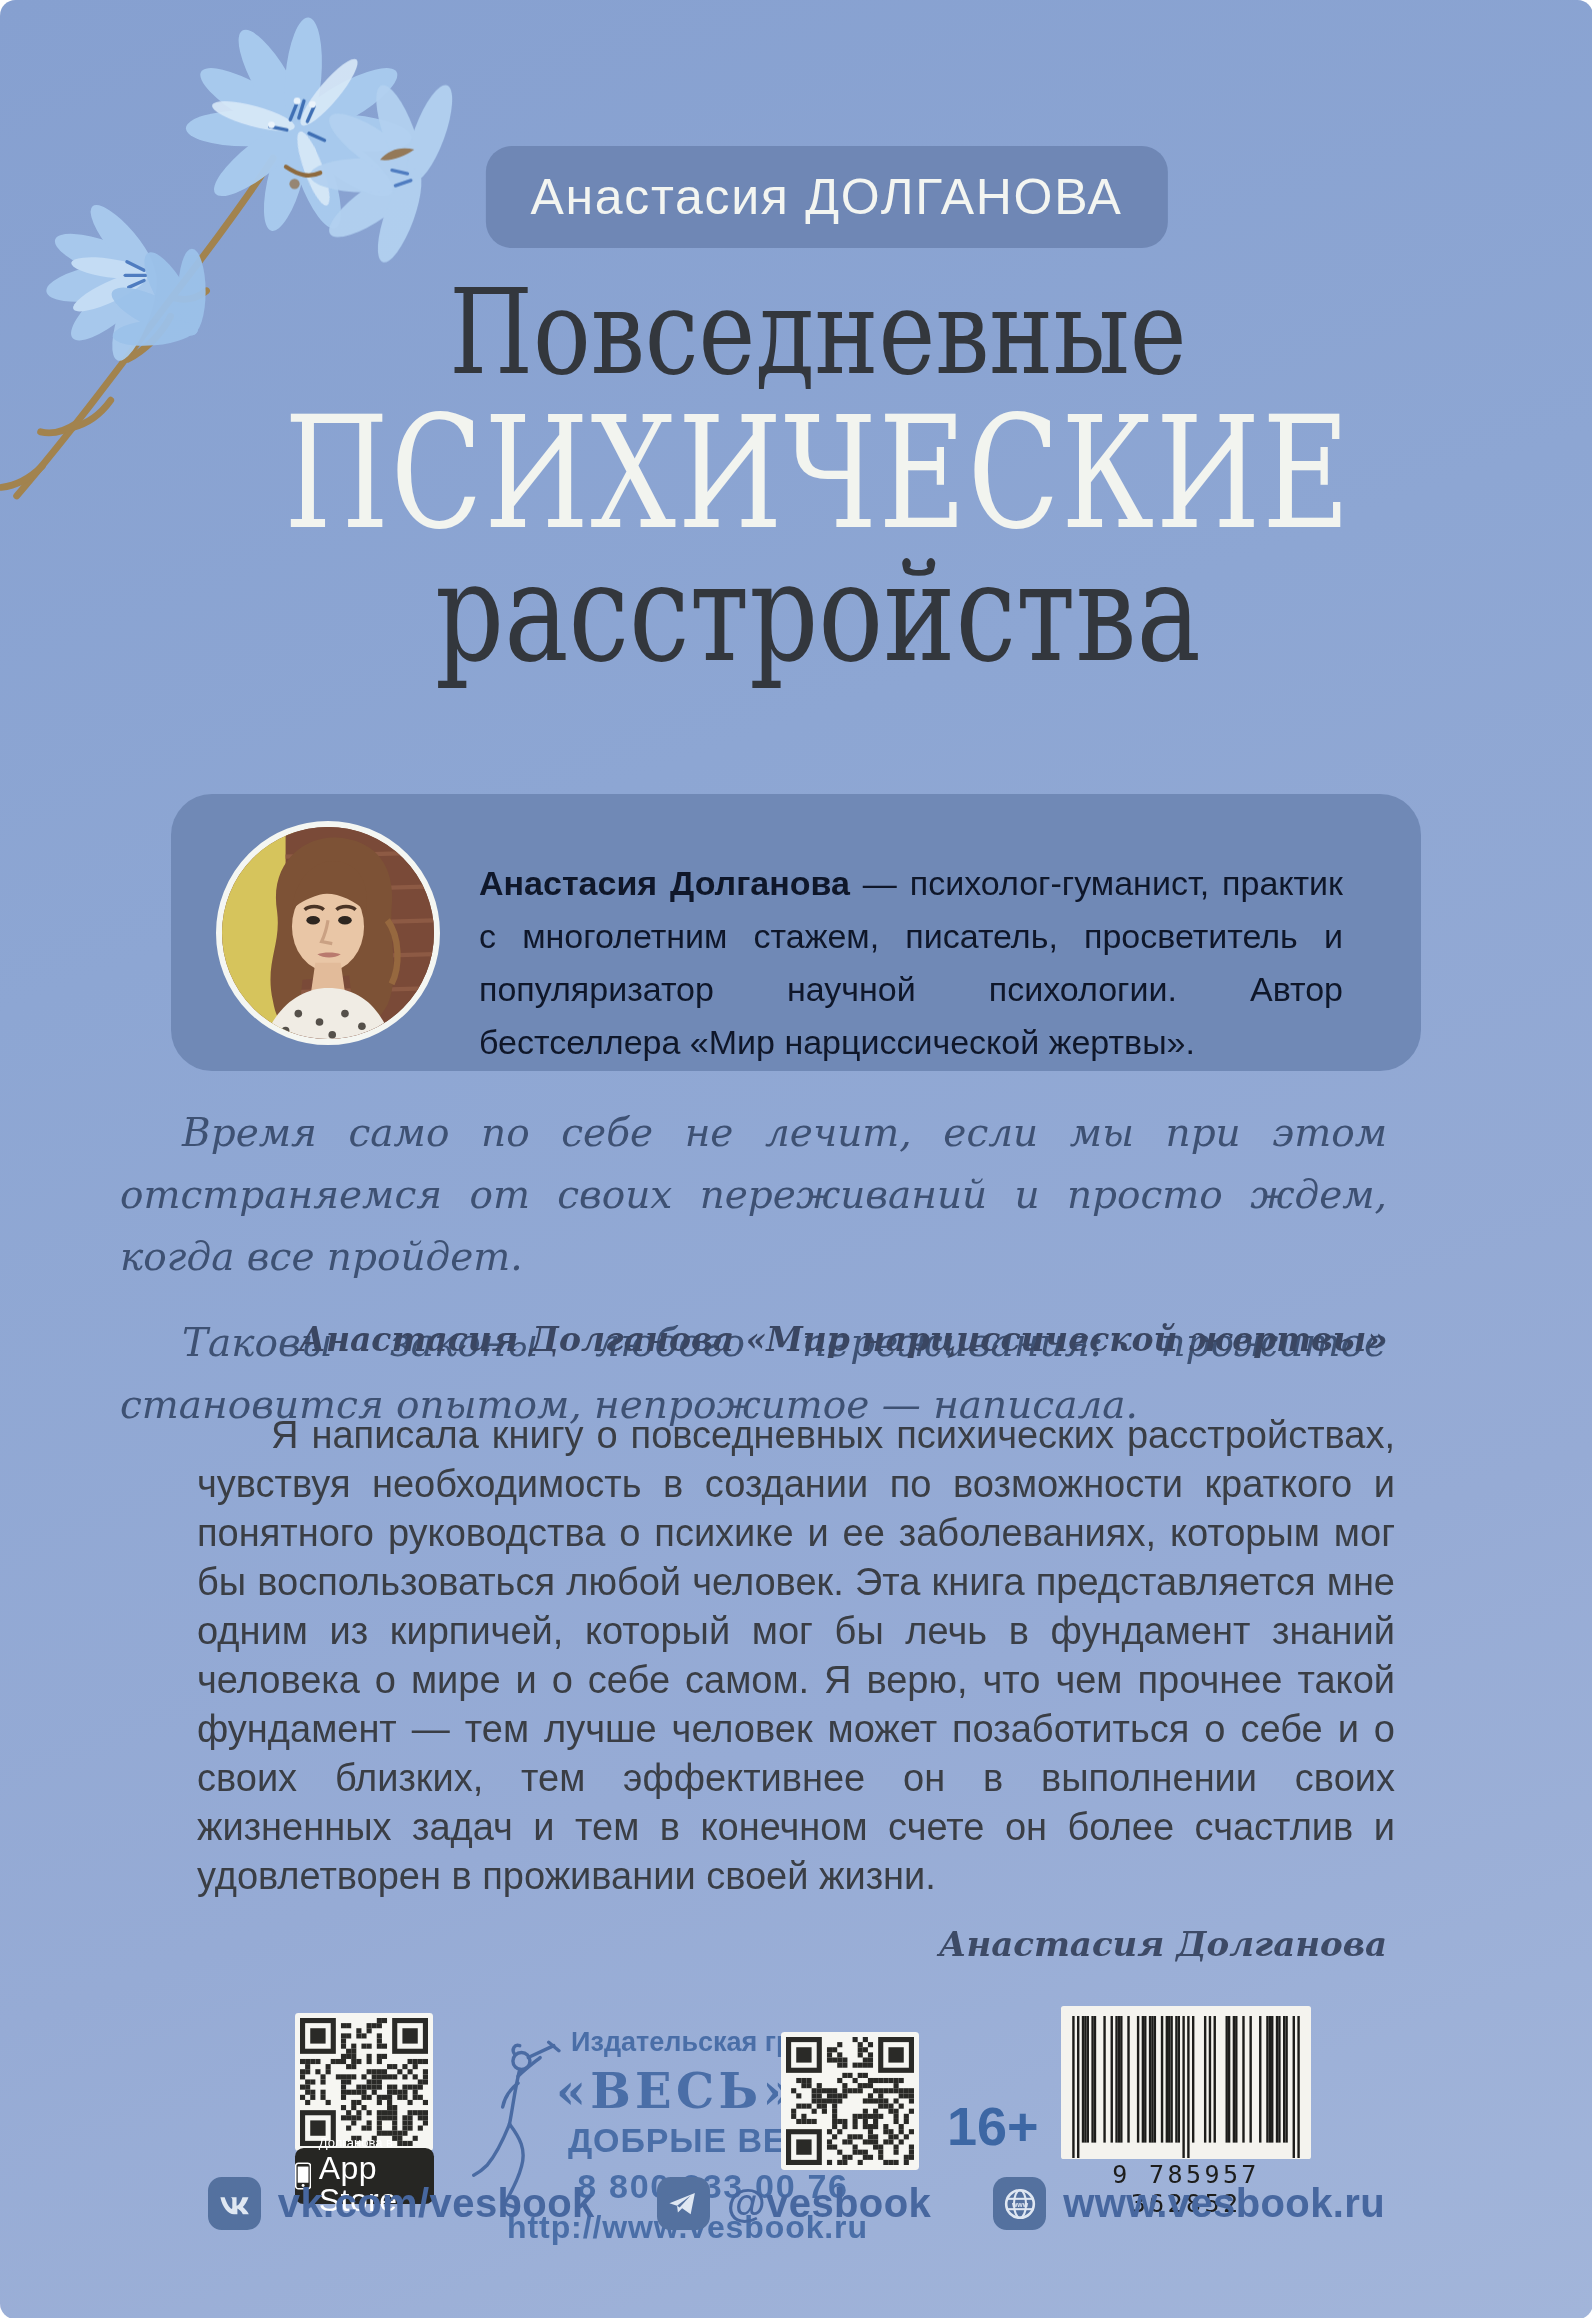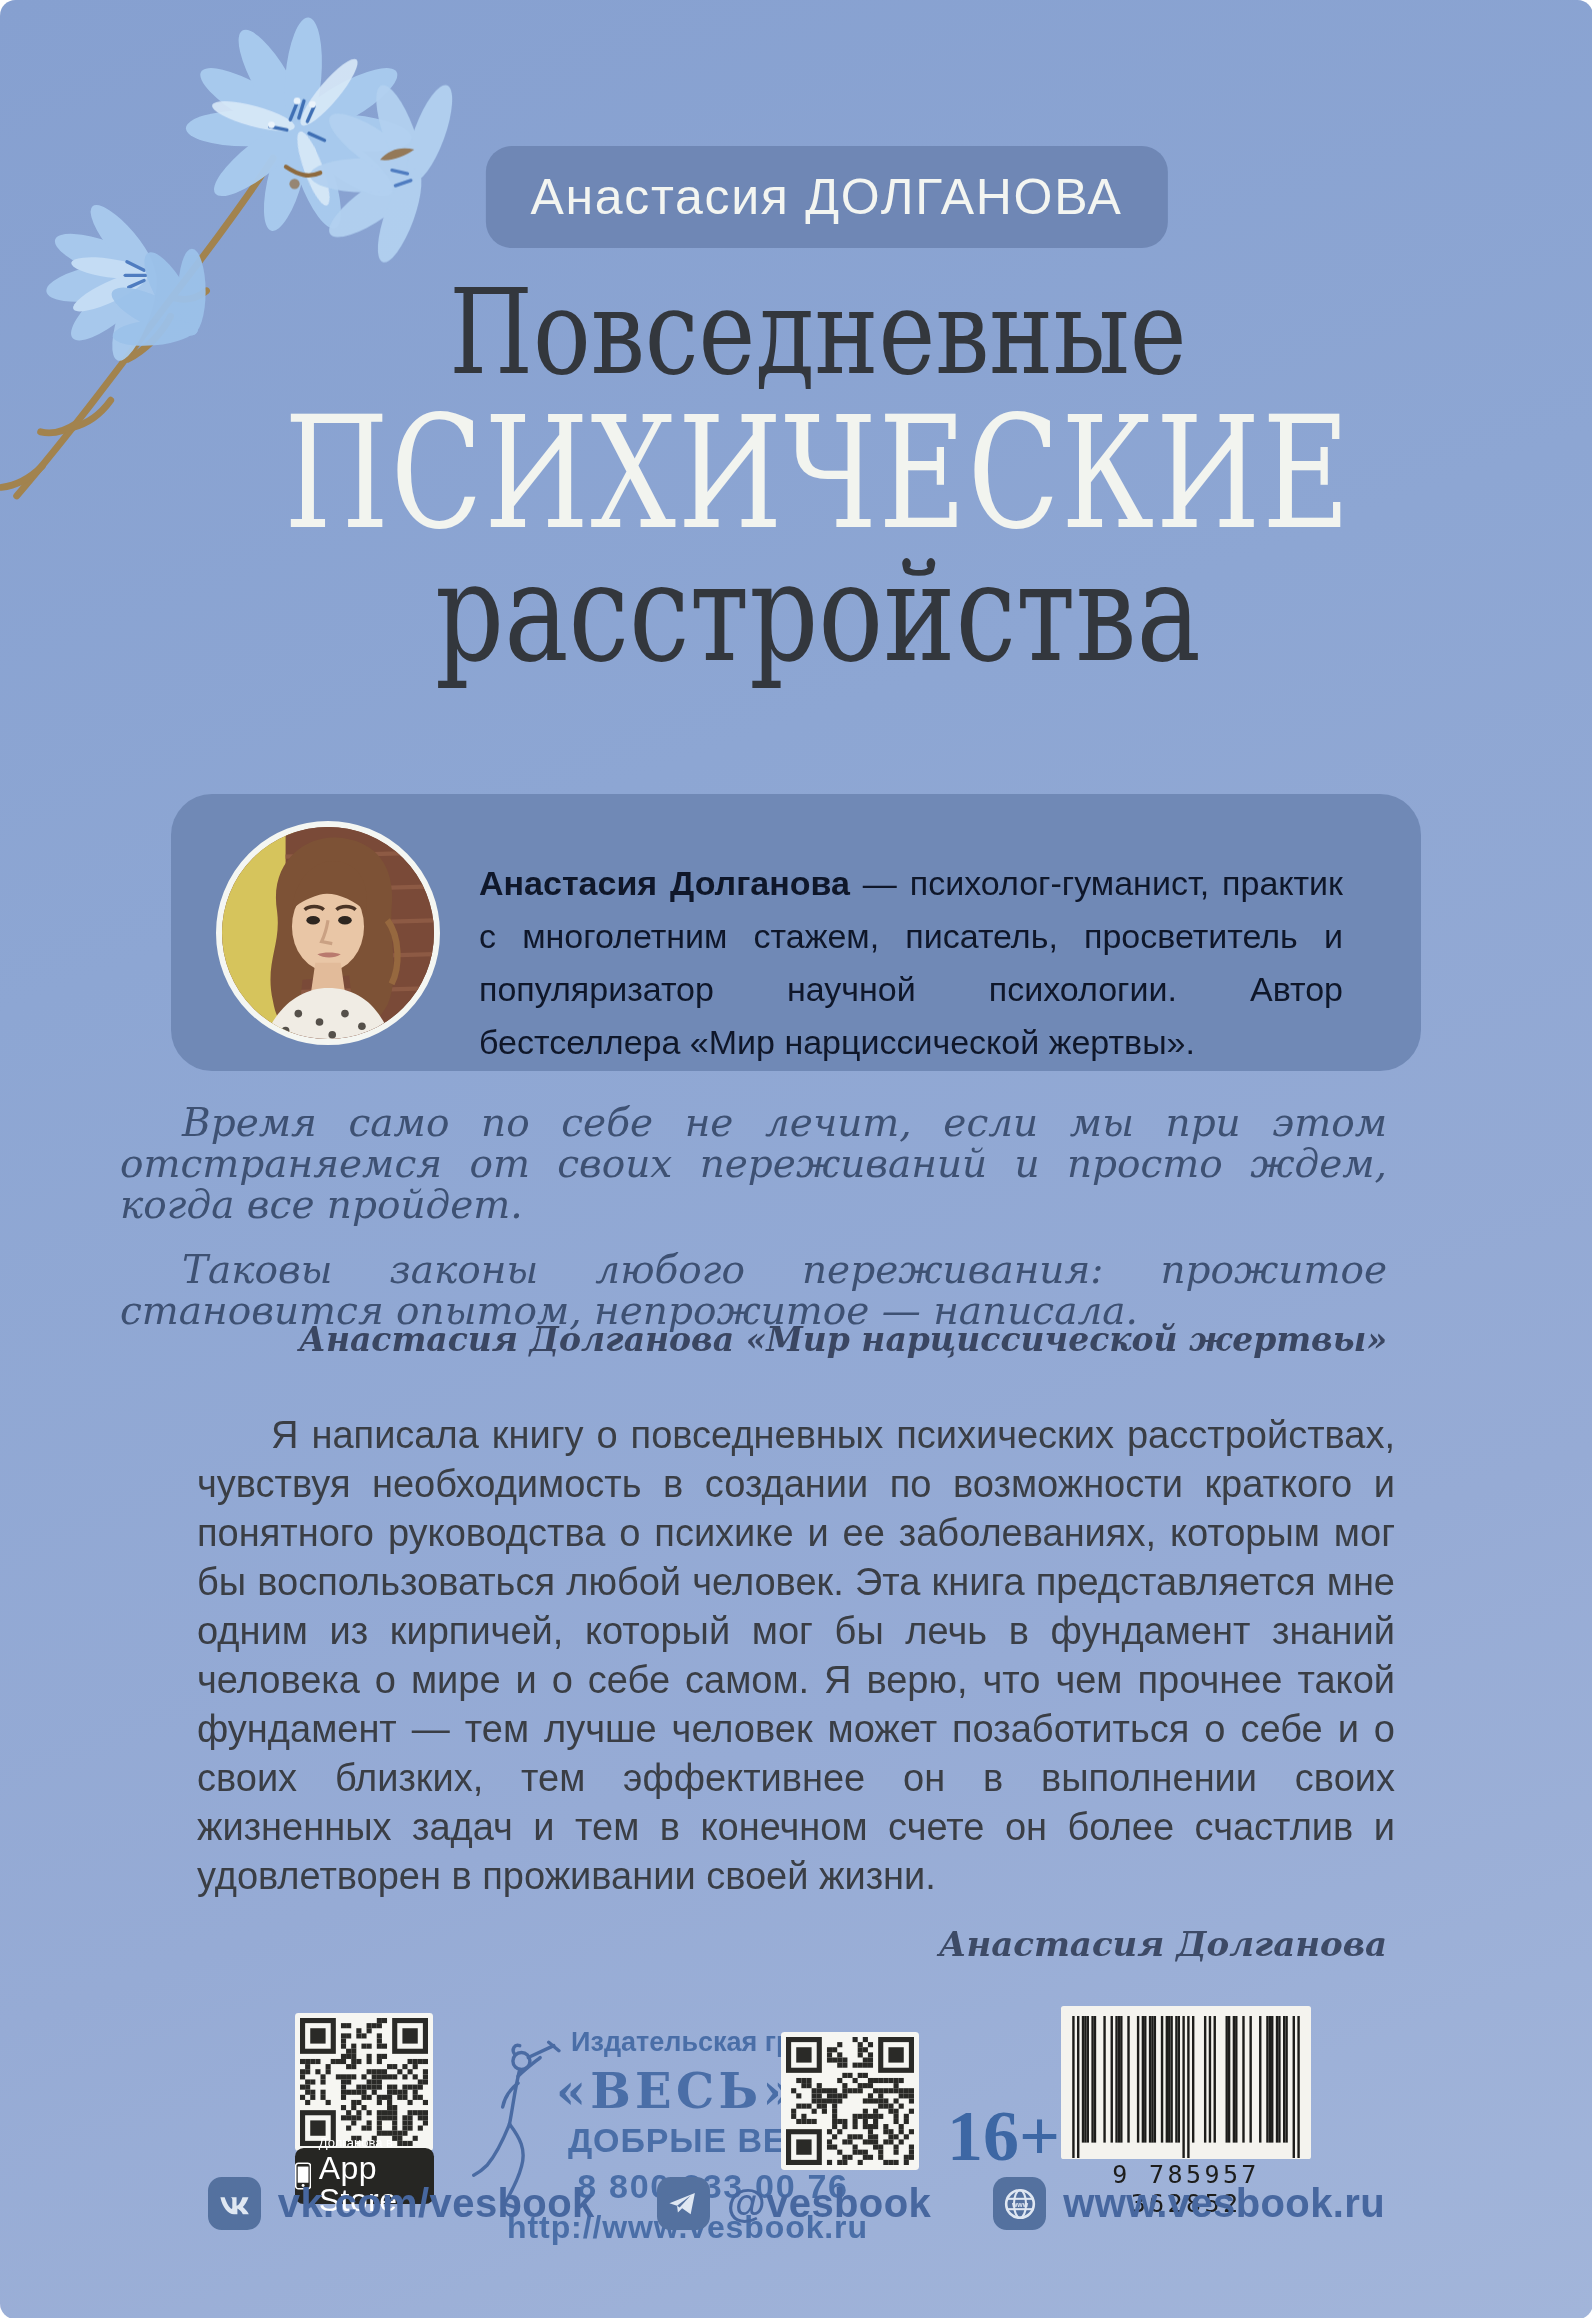--- a/index.html
+++ b/index.html
@@ -27,21 +27,21 @@
   .bio-card{top:794px;left:171px;width:1250px;height:277px;background:#7089b6;border-radius:41px;}
   .avatar{position:absolute;left:45px;top:27px;width:212px;height:212px;border-radius:50%;
           border:6.8px solid #f4f6f2;overflow:hidden;background:#7a4a38;}
   .bio-text{position:absolute;left:308px;top:29px;width:864px;color:#0f172a;
             font-size:34px;line-height:53px;text-align:justify;}
   .bio-text strong{font-weight:bold;}
 
   
   .quote{top:1102px;left:120px;width:1267px;color:#3e5173;
          font-family:"DejaVu Serif",serif;font-style:italic;
-         font-size:39px;line-height:41px;text-align:justify;}
+         font-size:39px;line-height:62px;text-align:justify;}
   .quote p{margin:0 0 24px 0;text-indent:62px;}
   .quote-attr{top:1320px;right:206px;color:#3a4662;font-family:"DejaVu Serif",serif;
               font-style:italic;font-size:33px;font-weight:bold;white-space:nowrap;}
 
   
   .desc{top:1411px;left:197px;width:1198px;color:#3a3e45;
         font-size:38px;line-height:49px;text-align:justify;text-indent:74px;}
   .signature{top:1924px;right:206px;color:#3d4a66;font-family:"DejaVu Serif",serif;
              font-style:italic;font-size:34px;font-weight:bold;white-space:nowrap;}
 
@@ -58,21 +58,21 @@
   .appstore .big{font-size:32px;display:block;letter-spacing:0.4px;}
 
   .publisher{left:495px;top:2027px;width:385px;text-align:center;color:#4a6ea7;}
   .pub-l1{font-size:27px;font-weight:bold;margin-left:51px;}
   .pub-l2{font-family:"DejaVu Serif",serif;font-size:48px;font-weight:bold;letter-spacing:4.3px;margin:5.1px 0 1.7px 51px;}
   .pub-l3{font-size:34px;font-weight:bold;letter-spacing:0.9px;margin-left:51px;}
   .pub-l4{font-size:34px;font-weight:bold;margin:6.8px 0 3.4px 51px;letter-spacing:1.7px;}
   .pub-l5{font-size:32px;font-weight:bold;letter-spacing:0.9px;}
   .pub-figure{left:472px;top:2040px;}
 
-  .age{left:947px;top:2095px;font-size:72px;font-weight:bold;color:#3d67a4;font-family:Liberation Serif, serif;}
+  .age{left:947px;top:2095px;font-size:54px;font-weight:bold;color:#3d67a4;}
 
   .barcode{left:1061px;top:2006px;width:250px;height:153px;background:#f4f3ee;border-radius:2.6px;}
   .barcode svg{display:block;margin:10.3px auto 0 auto;}
   .barcode .digits{text-align:center;font-family:"DejaVu Sans Mono",monospace;
                    font-size:25px;color:#1d1d1b;letter-spacing:3.4px;margin-top:1.7px;}
 
   .social{top:2177px;left:0;width:100%;display:flex;justify-content:center;align-items:flex-end;gap:62px;}
   .social .item{display:flex;align-items:center;gap:17px;}
   .social .icon{width:53px;height:53px;border-radius:13.7px;background:#54719f;display:flex;
                 align-items:center;justify-content:center;}

